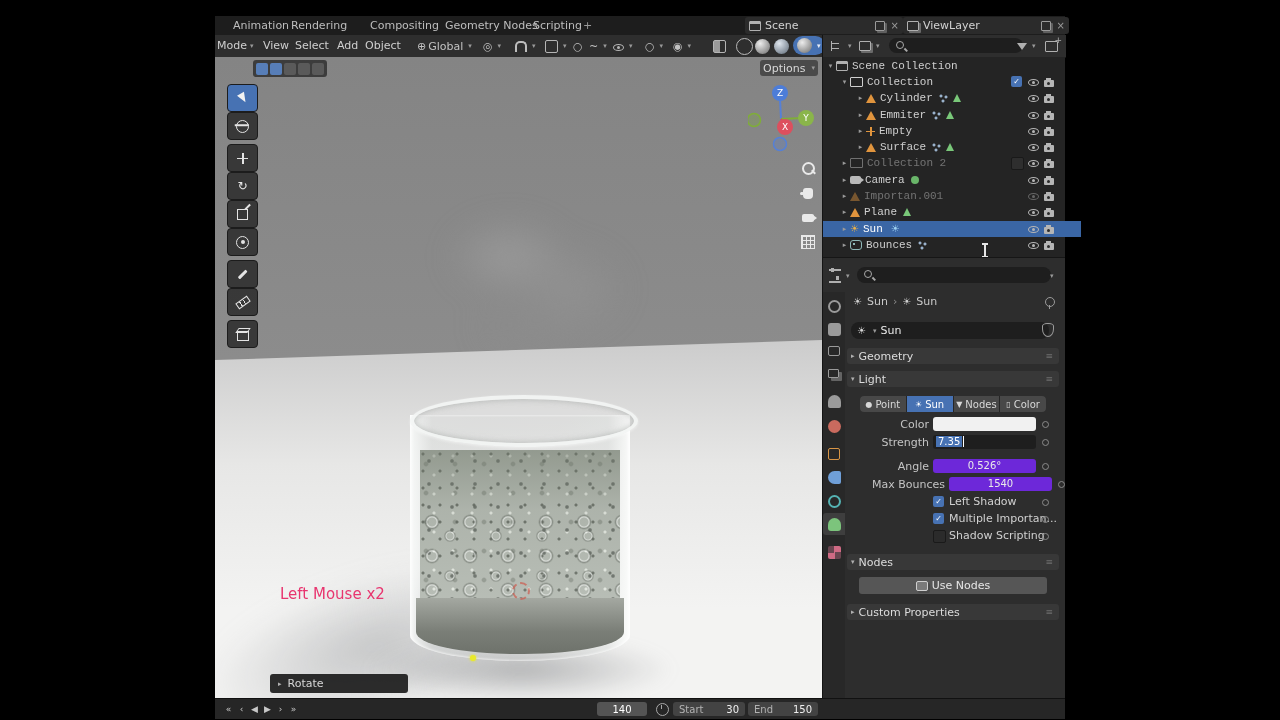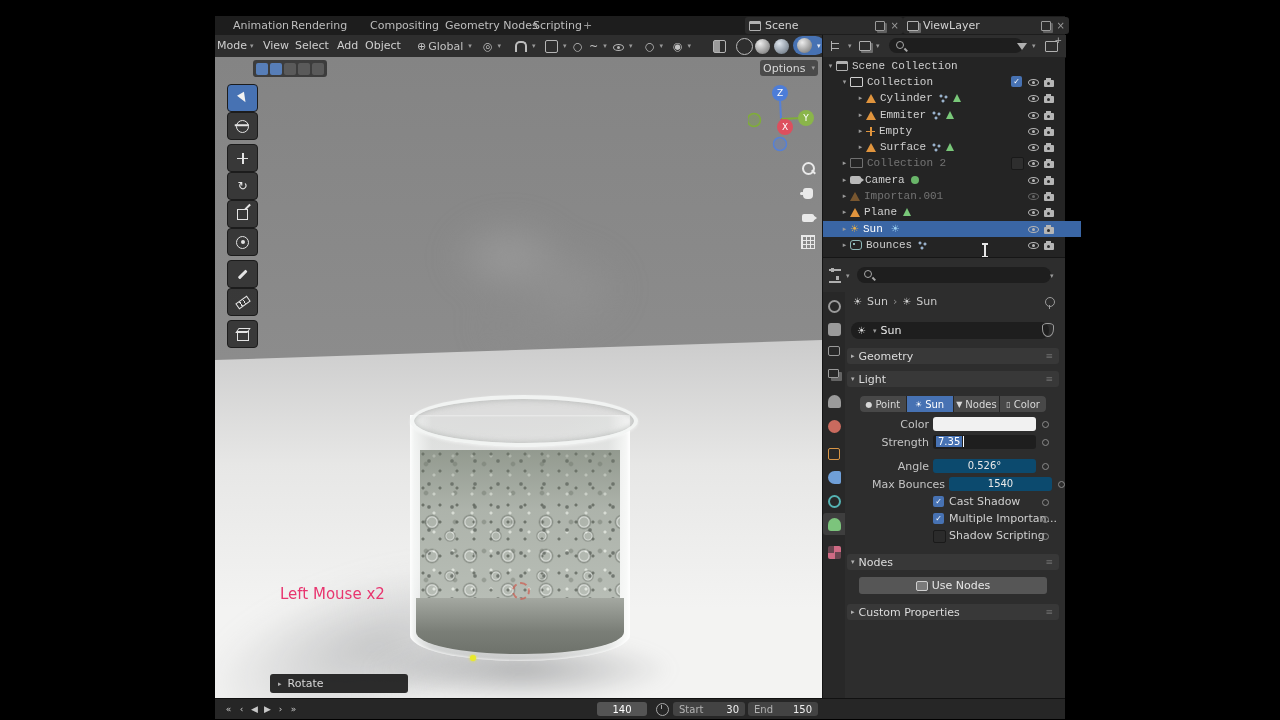--- a/index.html
+++ b/index.html
@@ -169,21 +169,21 @@
   .ti-data{background:#7cc47c;border-radius:50% 50% 3px 3px;}
   .ti-tex{background:conic-gradient(#d06a84 25%,#6a4550 0 50%,#d06a84 0 75%,#6a4550 0);border-radius:2px;}
   .ti-stack{border:1px solid #9a9a9a;border-radius:1px;width:9px;height:7px;box-shadow:3px 3px 0 #636363;}
   .ti-out2{border:1.5px solid #9a9a9a;border-radius:2px;width:10px;height:8px;}
   .pc{position:absolute;left:22px;width:220px;}
   .phd{position:absolute;left:2px;width:212px;height:16px;background:#383838;border-radius:3px;display:flex;align-items:center;
        padding:0 6px 0 4px;color:#dcdcdc;box-sizing:border-box;gap:4px;}
   .phd .grip{margin-left:auto;color:#6e6e6e;font-size:9px;}
   .parr{font-size:7px;color:#b0b0b0;}
   .plab{position:absolute;left:0;width:84px;text-align:right;color:#c4c4c4;line-height:15px;}
-  .pfld{position:absolute;left:88px;width:103px;height:14px;background:#0c4a6e;border-radius:3px;color:#e9e9e9;
+  .pfld{position:absolute;left:88px;width:103px;height:14px;background:#6d28d9;border-radius:3px;color:#e9e9e9;
         text-align:center;line-height:14px;font-size:10px;box-sizing:border-box;}
   .pdot{position:absolute;left:197px;top:4px;width:5px;height:5px;border-radius:50%;border:1px solid #8a8a8a;}
   .pcbx{position:absolute;left:88px;top:1px;width:11px;height:11px;border-radius:2px;background:#4772b3;color:#fff;
         font-size:8px;line-height:11px;text-align:center;font-weight:bold;}
   .pcbx.off{background:#2b2b2b;border:1px solid #1a1a1a;color:transparent;}
   .pcblab{position:absolute;left:104px;line-height:14px;color:#d0d0d0;}
   .seg{position:absolute;left:15px;width:186px;height:16px;display:flex;background:#262626;border-radius:4px;overflow:hidden;gap:1px;}
   .seg>div{flex:1;background:#484848;display:flex;align-items:center;justify-content:center;gap:3px;color:#d8d8d8;font-size:10px;}
   .seg>div.on{background:#4772b3;color:#fff;}
   .seg .ico{font-size:8px;}
@@ -605,21 +605,21 @@
         <span class="pfld">0.526°</span>
         <span class="pdot"></span>
       </div>
       <div class="abs" style="top:185px;left:16px;width:220px;height:15px">
         <span class="plab">Max Bounces</span>
         <span class="pfld">1540</span>
         <span class="pdot"></span>
       </div>
       <div class="abs" style="top:203px;left:0;width:220px;height:15px">
         <span class="pcbx">✓</span>
-        <span class="pcblab">Cast Shadow</span>
+        <span class="pcblab">Left Shadow</span>
         <span class="pdot"></span>
       </div>
       <div class="abs" style="top:220px;left:0;width:220px;height:15px">
         <span class="pcbx">✓</span>
         <span class="pcblab">Multiple Importan...</span>
         <span class="pdot"></span>
       </div>
       <div class="abs" style="top:237px;left:0;width:220px;height:15px">
         <span class="pcbx off"></span>
         <span class="pcblab">Shadow Scripting</span>

